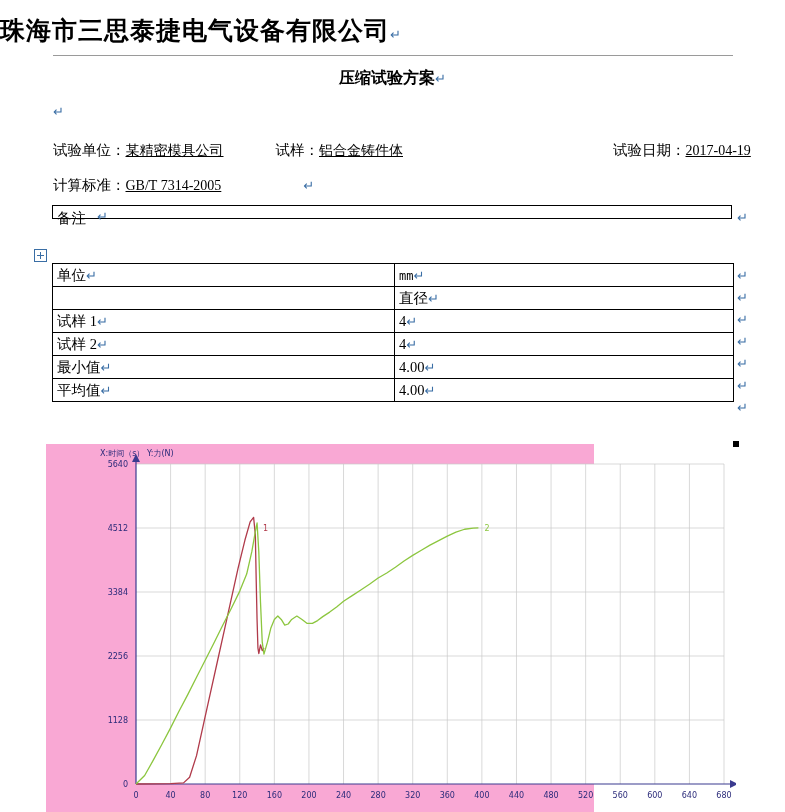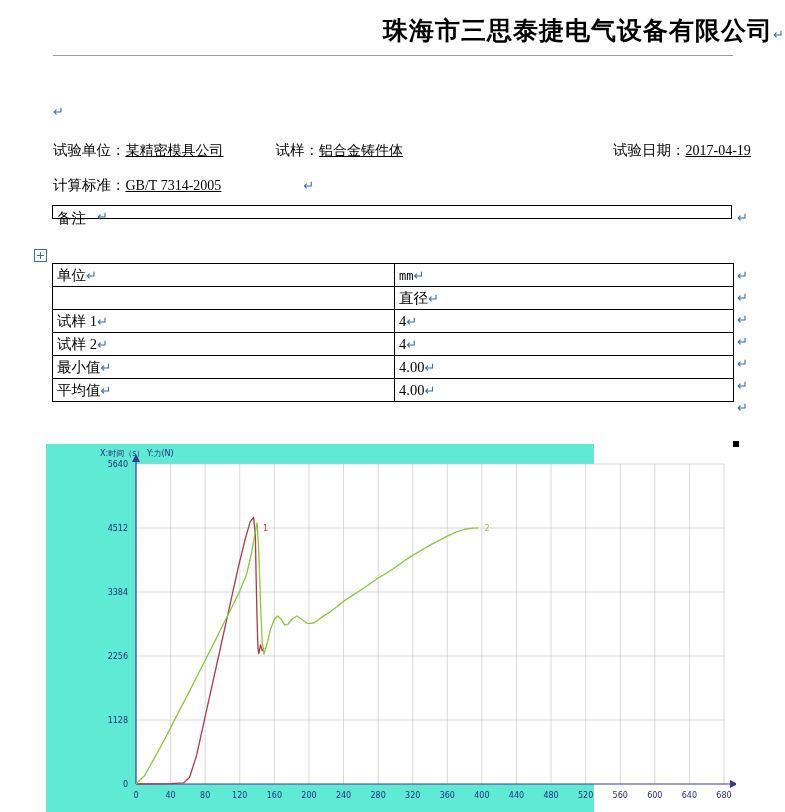--- a/index.html
+++ b/index.html
@@ -19,21 +19,21 @@
     position: relative;
     width: 785px;
     height: 812px;
   }
   
   .doc-title {
     position: absolute;
     left: 0;
     top: 14px;
     width: 785px;
-    text-align: right;
+    text-align: left;
     font-family: "DejaVu Serif", "Liberation Serif", serif;
     font-weight: bold;
     font-size: 25px;
     letter-spacing: 1px;
   }
   .header-rule {
     position: absolute;
     left: 53px;
     top: 55px;
     width: 680px;
@@ -160,21 +160,21 @@
     left: 737px;
     font-size: 13px;
   }
   
   .chart-frame {
     position: absolute;
     left: 46px;
     top: 444px;
     width: 548px;
     height: 368px;
-    background: #5eead4;
+    background: #f9a8d4;
     box-sizing: border-box;
   }
   .chart-handle {
     position: absolute;
     left: 733px;
     top: 441px;
     width: 6px;
     height: 6px;
     background: #000;
   }
@@ -200,20 +200,23 @@
 <body>
 
 <div class="page">
 
   <div class="doc-title">
     <span>珠海市三思泰捷电气设备有限公司</span><span class="pilcrow">↵</span>
   </div>
 
   <div class="header-rule"></div>
 
+  <div class="sub-title">
+    <span>压缩试验方案</span><span class="pilcrow">↵</span>
+  </div>
 
   <div class="blank-line pilcrow">↵</div>
 
   <div class="info-row1">
     <span class="lbl">试验单位：</span><span class="val-u">某精密模具公司</span><span class="gap-a"></span><span class="lbl">试样：</span><span class="val-u">铝合金铸件体</span><span class="gap-c"></span><span class="lbl">试验日期：</span><span class="val-u">2017-04-19</span>
   </div>
 
   <div class="info-row2">
     <span class="lbl">计算标准：</span><span class="val-u">GB/T 7314-2005</span><span class="gap-b"></span><span class="pilcrow">↵</span>
   </div>

